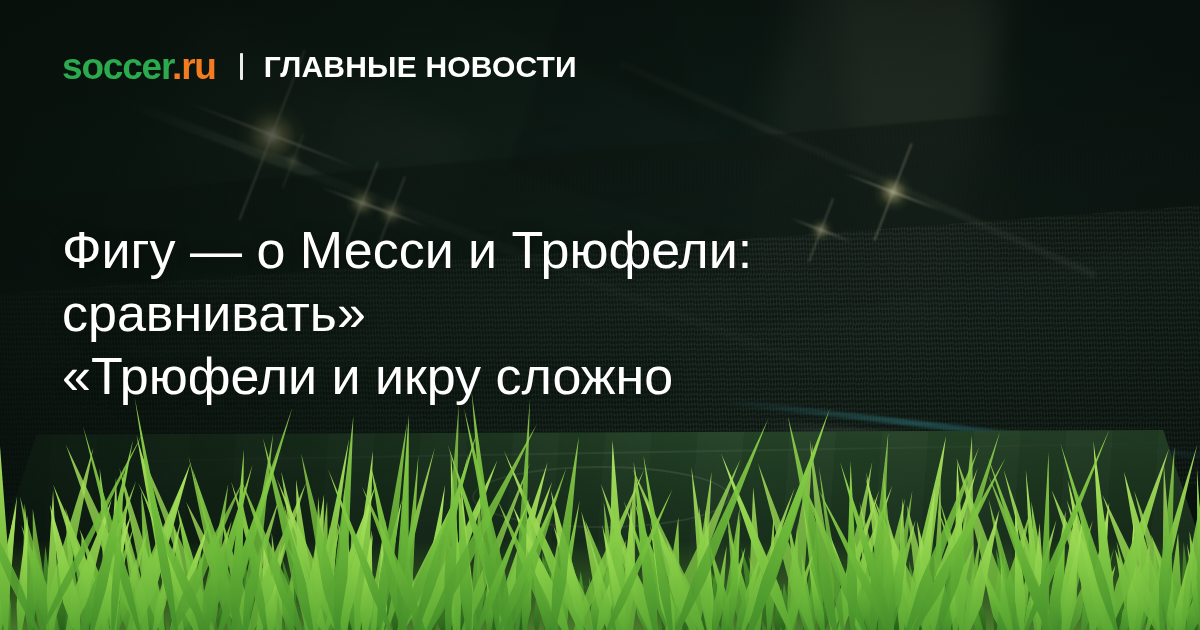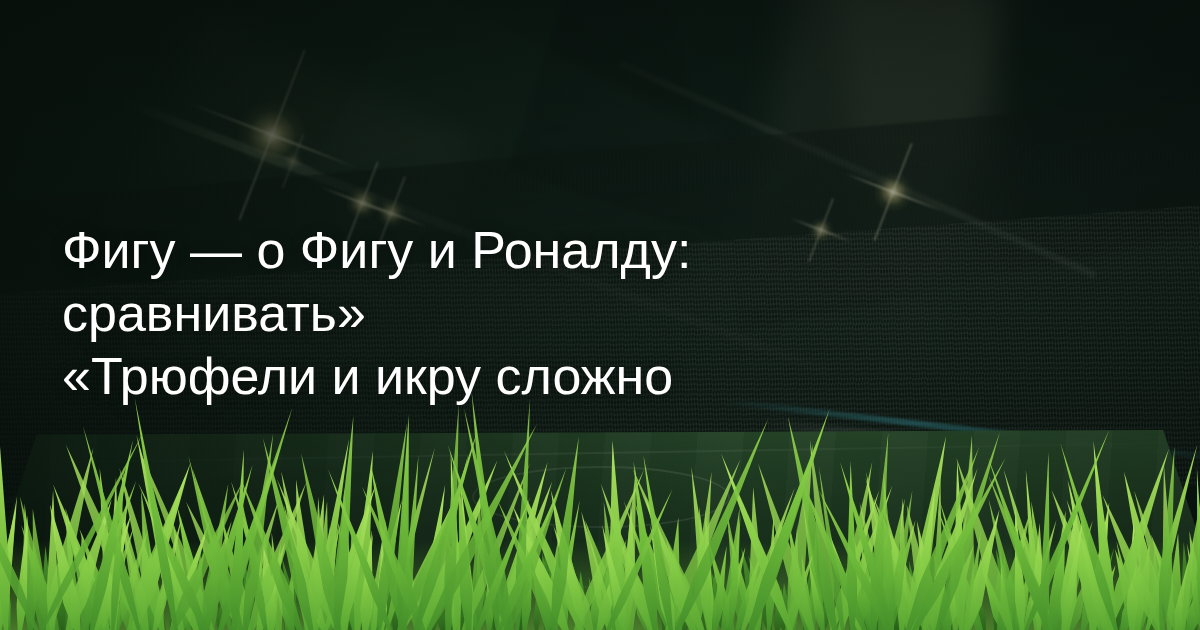--- a/index.html
+++ b/index.html
@@ -778,20 +778,25 @@
         <span class="blade " style="left:389.0px;bottom:-10px;height:182.9px;width:9.3px;opacity:0.98;z-index:4;transform:rotate(-21.0deg);"></span>
         <span class="blade " style="left:1114.0px;bottom:-10px;height:205.3px;width:10.3px;opacity:0.95;z-index:4;transform:rotate(-16.6deg);"></span>
         <span class="blade " style="left:1199.3px;bottom:-10px;height:172.1px;width:8.5px;opacity:0.98;z-index:4;transform:rotate(-2.1deg);"></span>
         <span class="blade " style="left:407.1px;bottom:-10px;height:218.2px;width:11.4px;opacity:0.97;z-index:4;transform:rotate(17.2deg);"></span>
         <span class="blade " style="left:417.2px;bottom:-10px;height:243.8px;width:13.2px;opacity:0.87;z-index:4;transform:rotate(27.7deg);"></span>
         <span class="blade " style="left:172.9px;bottom:-10px;height:245.7px;width:9.6px;opacity:0.96;z-index:4;transform:rotate(-10.1deg);"></span>
         <span class="blade " style="left:740.4px;bottom:-10px;height:228.4px;width:12.9px;opacity:0.99;z-index:4;transform:rotate(19.8deg);"></span>
       </div>
   </div>
 
+  <div class="header">
+    <div class="logo"><span class="logo-soccer">soccer</span><span class="logo-ru">.ru</span></div>
+    <span class="sep"></span>
+    <div class="kicker">ГЛАВНЫЕ НОВОСТИ</div>
+  </div>
 
   <h1 class="headline">
-    <span class="hl-line">Фигу — о Фигу и Роналду:</span>
+    <span class="hl-line">Фигу — о Месси и Трюфели:</span>
     <span class="hl-line">сравнивать»</span>
     <span class="hl-line">«Трюфели и икру сложно</span>
   </h1>
 
 </div>
 
 </body></html>

